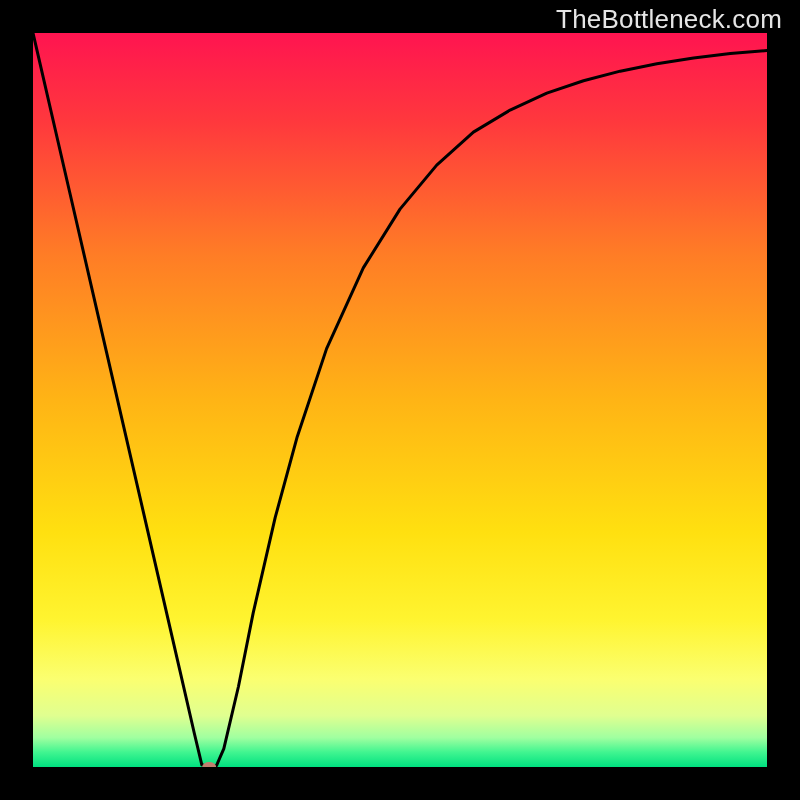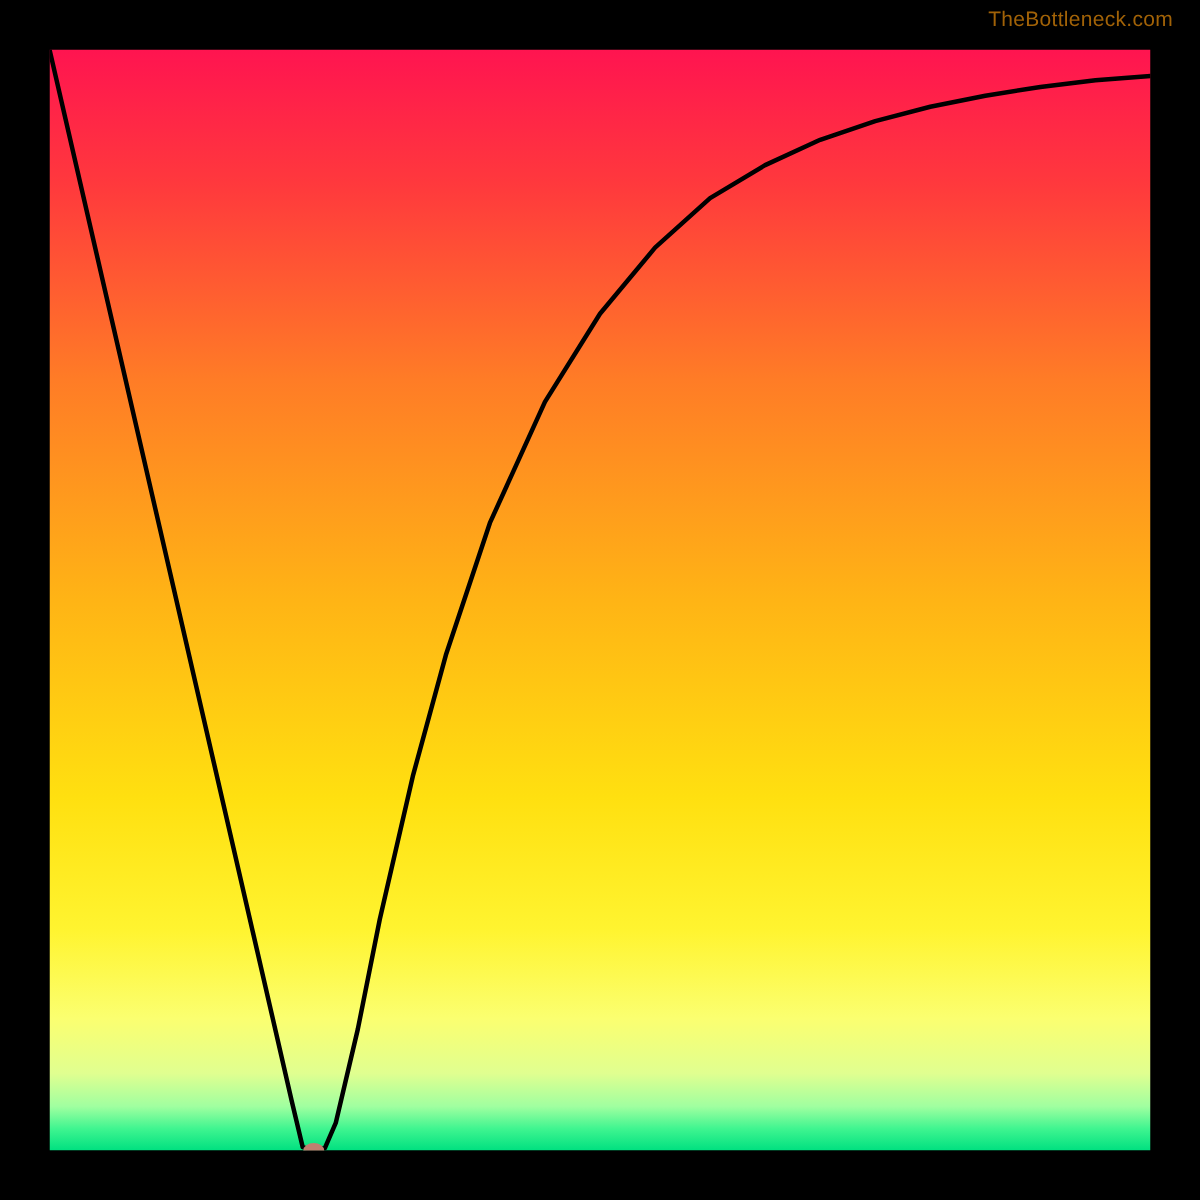--- a/index.html
+++ b/index.html
@@ -13,22 +13,22 @@
   }
   .container {
     position: relative;
     width: 800px;
     height: 800px;
   }
   .watermark {
     position: absolute;
     top: 4px;
     right: 18px;
-    color: #a16207;
-    font-size: 14px;
+    color: #e5e5e5;
+    font-size: 26px;
     z-index: 10;
     letter-spacing: 0.2px;
   }
   .plot-area {
     position: absolute;
     left: 33px;
     top: 33px;
     width: 734px;
     height: 734px;
   }

